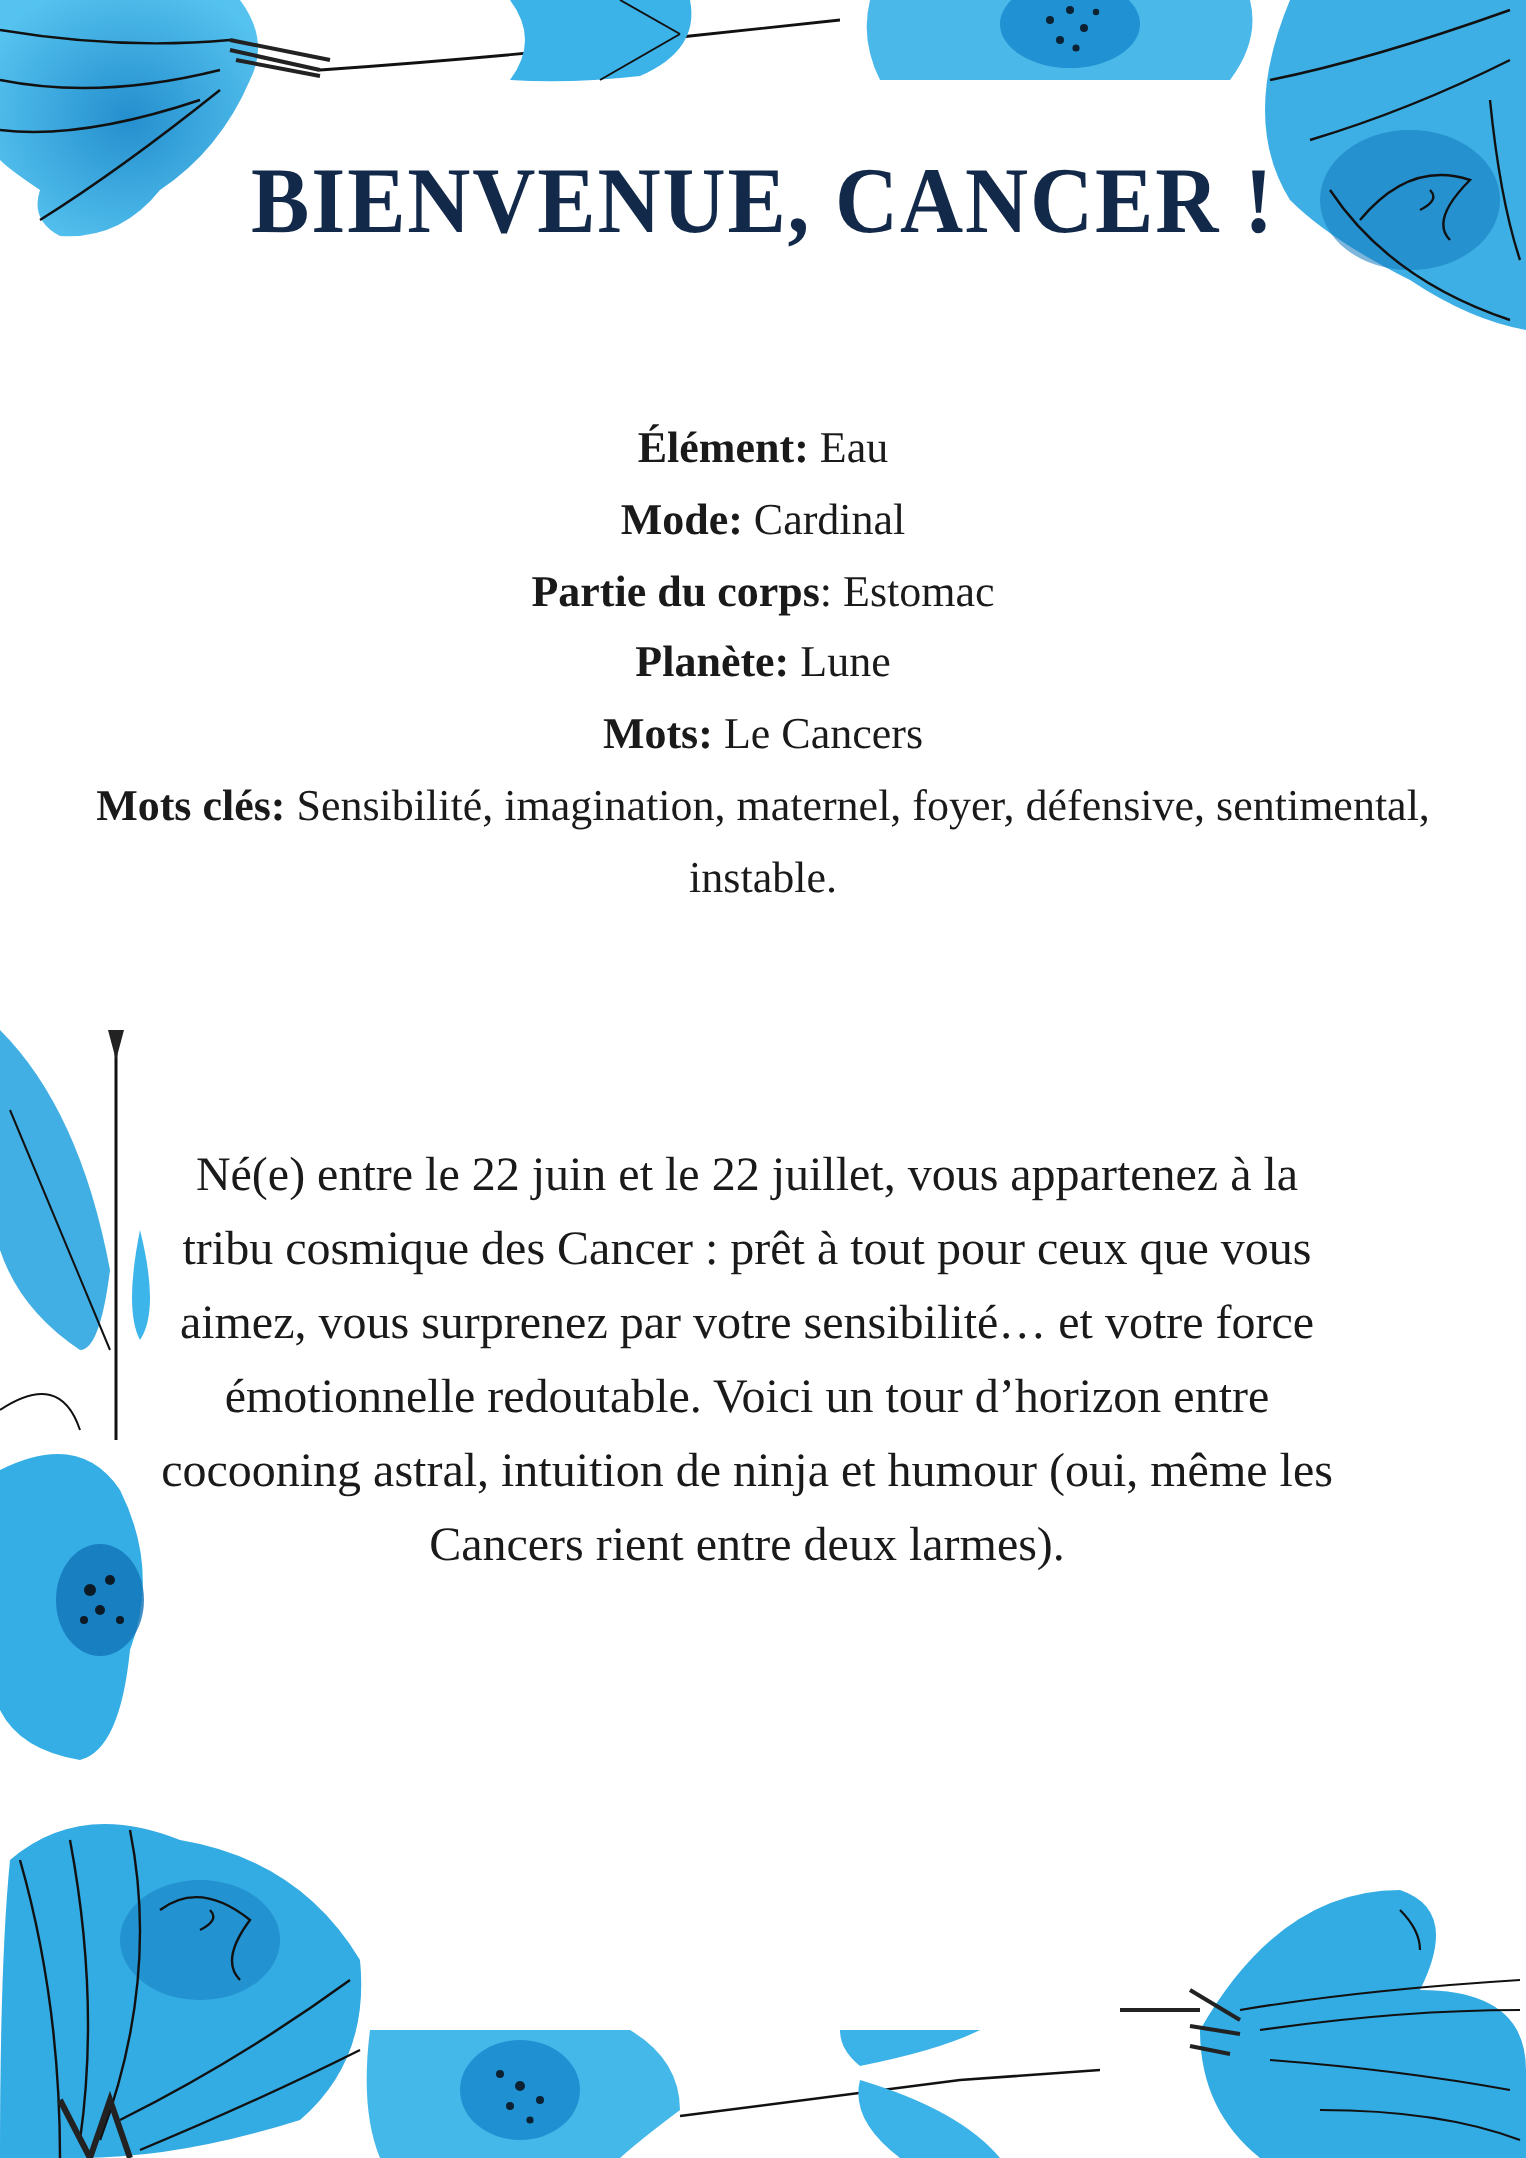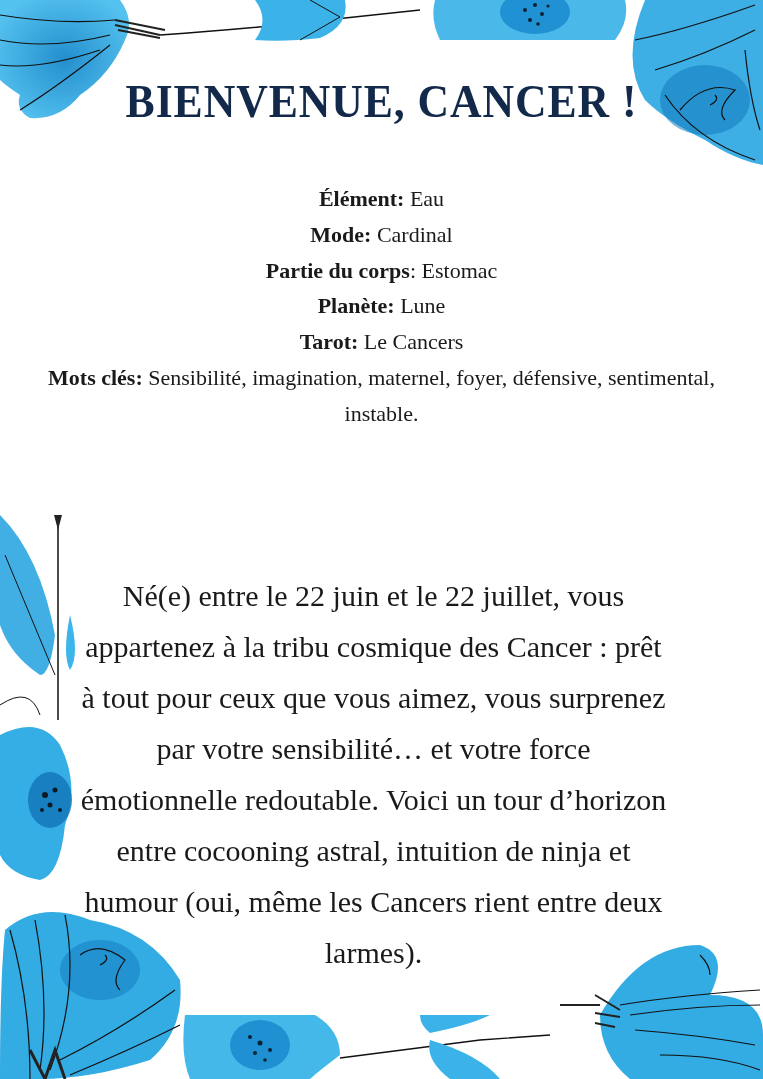--- a/index.html
+++ b/index.html
@@ -12,33 +12,33 @@
   .deco { position: absolute; pointer-events: none; }
   .title {
     position: absolute; left: 0; right: 0; top: 74px;
     text-align: center;
     font-family: "Liberation Serif", "DejaVu Serif", serif;
     font-weight: bold; font-size: 47px; letter-spacing: 1px;
     color: #12294a; margin: 0; z-index: 2;
     transform: scaleX(0.93);
   }
   .facts {
-    position: absolute; left: 0; right: 0; top: 181px;
+    position: absolute; left: 0; right: 0; top: 206px;
     text-align: center; font-size: 21px; line-height: 35.8px;
     font-family: "Liberation Serif", "DejaVu Serif", serif; z-index: 2;
     font-size: 22px;
   }
   .facts .row { display: block; }
   .facts b { font-weight: bold; }
   .facts .kw { padding: 0 22px; }
   .intro {
     position: absolute; left: 76px; right: 92px; top: 570px;
     text-align: center;
     font-family: "Liberation Serif", "DejaVu Serif", serif;
-    font-size: 30px; line-height: 51px; z-index: 2; margin: 0;
+    font-size: 24px; line-height: 37px; z-index: 2; margin: 0;
   }
 </style>
 </head>
 <body>
 
 <svg class="deco" style="left:0;top:0" width="420" height="130" viewBox="0 0 420 130">
   <defs>
     <radialGradient id="g1" cx="50%" cy="50%" r="60%">
       <stop offset="0%" stop-color="#1185c9"></stop>
         <stop offset="100%" stop-color="#46bdee"></stop>
@@ -109,17 +109,17 @@
   <path d="M0,70 L40,70 M35,60 L60,75 M35,78 L60,82 M35,88 L55,92" stroke="#222" stroke-width="2"></path>
 </svg>
 
 <h1 class="title">BIENVENUE, CANCER !</h1>
 
 <div class="facts">
   <span class="row"><b>Élément:</b><span> Eau</span></span>
   <span class="row"><b>Mode:</b><span> Cardinal</span></span>
   <span class="row"><b>Partie du corps</b><span>: Estomac</span></span>
   <span class="row"><b>Planète:</b><span> Lune</span></span>
-  <span class="row"><b>Tarot:</b><span> Le Cancers</span></span>
+  <span class="row"><b>Mots:</b><span> Le Cancers</span></span>
   <span class="row kw"><b>Mots clés:</b><span> Sensibilité, imagination, maternel, foyer, défensive, sentimental, instable.</span></span>
 </div>
 
 <p class="intro">Né(e) entre le 22 juin et le 22 juillet, vous appartenez à la tribu cosmique des Cancer : prêt à tout pour ceux que vous aimez, vous surprenez par votre sensibilité… et votre force émotionnelle redoutable. Voici un tour d’horizon entre cocooning astral, intuition de ninja et humour (oui, même les Cancers rient entre deux larmes).</p>
 
 </body></html>

